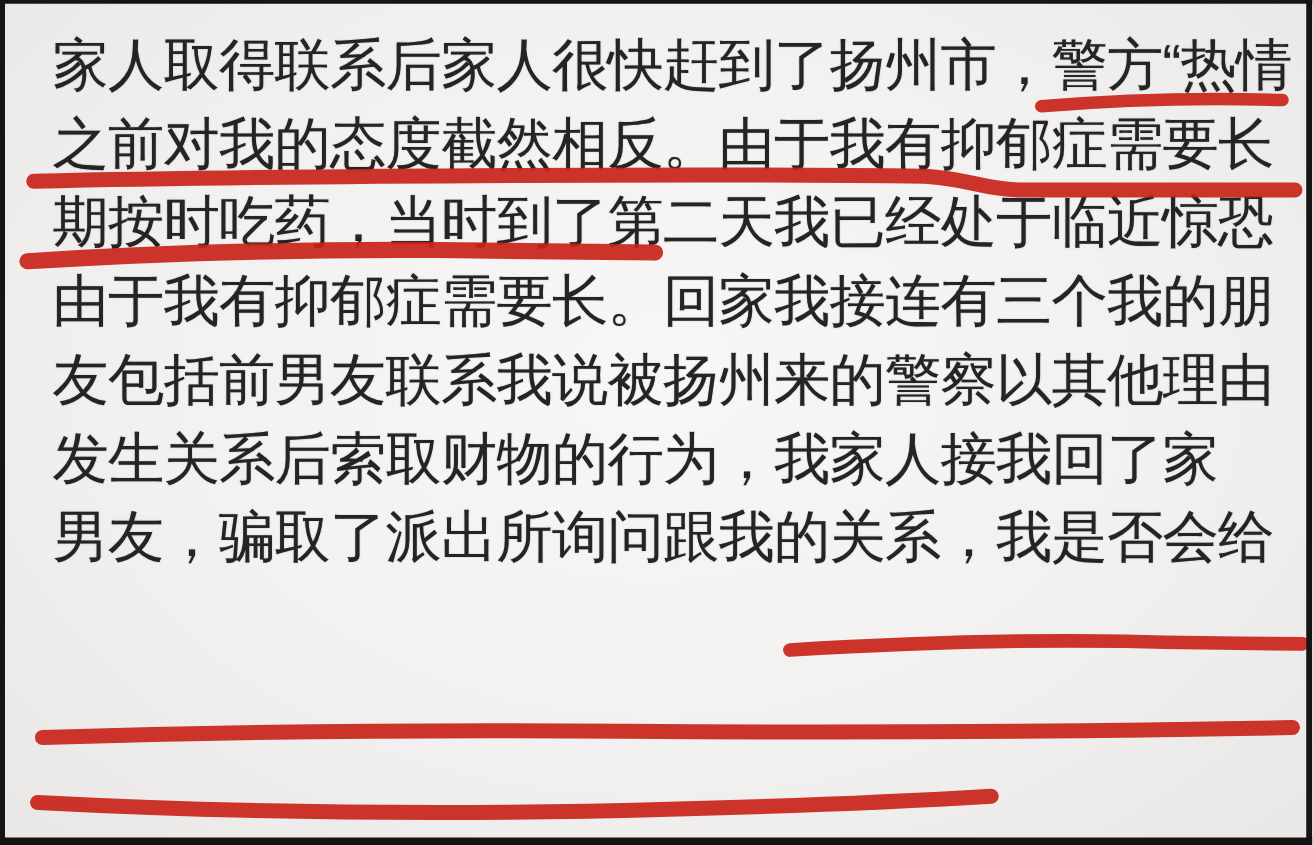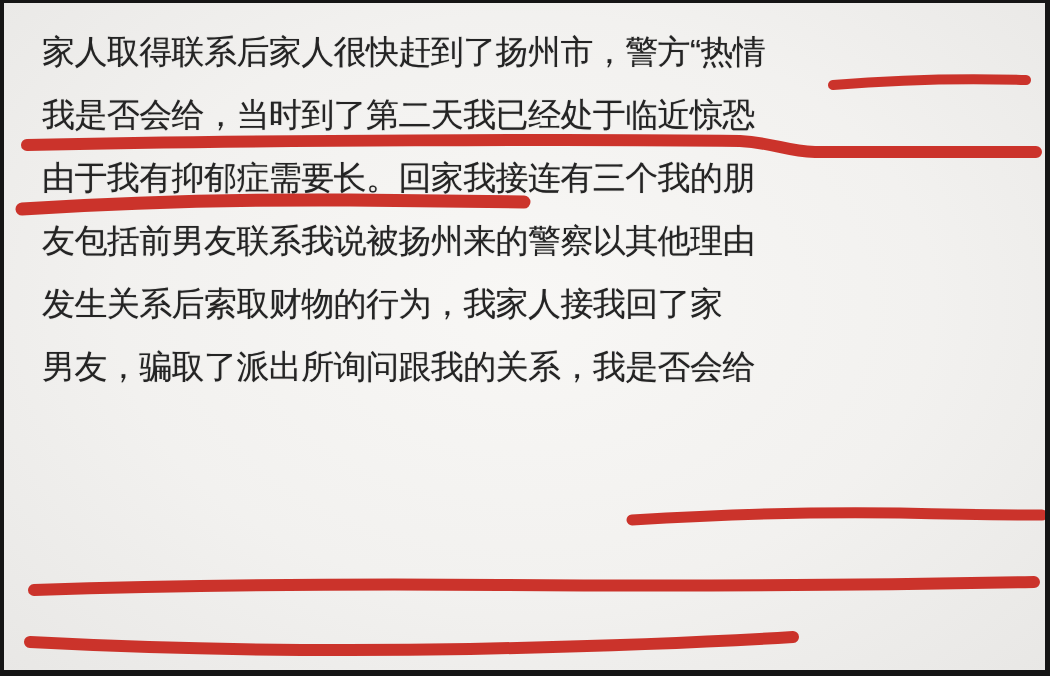--- a/index.html
+++ b/index.html
@@ -13,21 +13,21 @@
   .edge{position:absolute;background:#151515;z-index:5;}
   .edge-top{left:0;top:0;width:100%;height:3px;}
   .edge-left{left:0;top:0;width:4px;height:100%;}
   .edge-right{right:0;top:0;width:5px;height:100%;}
   .edge-bottom{left:0;bottom:0;width:100%;height:6px;}
   .text-block{
     position:absolute;left:42px;top:20px;z-index:1;
   }
   .text-line{
     height:63px;line-height:63px;
-    font-size:33px;
+    font-size:45px;
     letter-spacing:-0.6px;
     color:#242424;
     white-space:nowrap;
     text-shadow:0 0 1px rgba(40,40,40,0.45);
   }
   .annotation-layer{
     position:absolute;left:0;top:0;width:1050px;height:676px;
     z-index:2;pointer-events:none;
   }
   .annotation-layer path{opacity:0.92;}
@@ -37,21 +37,22 @@
 
 <div class="frame">
 
   <div class="edge edge-top"></div>
   <div class="edge edge-left"></div>
   <div class="edge edge-right"></div>
   <div class="edge edge-bottom"></div>
 
   <div class="text-block">
     <div class="text-line">家人取得联系后家人很快赶到了扬州市，警方“热情</div>
-    <div class="text-line">我是否会给，当时到了第二天我已经处于临近惊恐</div>
+    <div class="text-line">之前对我的态度截然相反。由于我有抑郁症需要长</div>
+    <div class="text-line">期按时吃药，当时到了第二天我已经处于临近惊恐</div>
     <div class="text-line">由于我有抑郁症需要长。回家我接连有三个我的朋</div>
     <div class="text-line">友包括前男友联系我说被扬州来的警察以其他理由</div>
     <div class="text-line">发生关系后索取财物的行为，我家人接我回了家</div>
     <div class="text-line">男友，骗取了派出所询问跟我的关系，我是否会给</div>
   </div>
 
   <svg class="annotation-layer" viewBox="0 0 1050 676" xmlns="http://www.w3.org/2000/svg">
       <path d="M833,85 Q930,77 1026,80" fill="none" stroke="#c8231a" stroke-width="10" stroke-linecap="round" stroke-linejoin="round"></path>
       <path d="M27,145 C250,140 600,139 740,141 C775,143 785,151 815,152 L1036,152" fill="none" stroke="#c8231a" stroke-width="12" stroke-linecap="round" stroke-linejoin="round"></path>
       <path d="M22,209 Q180,199 350,200 Q460,201 524,202" fill="none" stroke="#c8231a" stroke-width="13" stroke-linecap="round" stroke-linejoin="round"></path>

